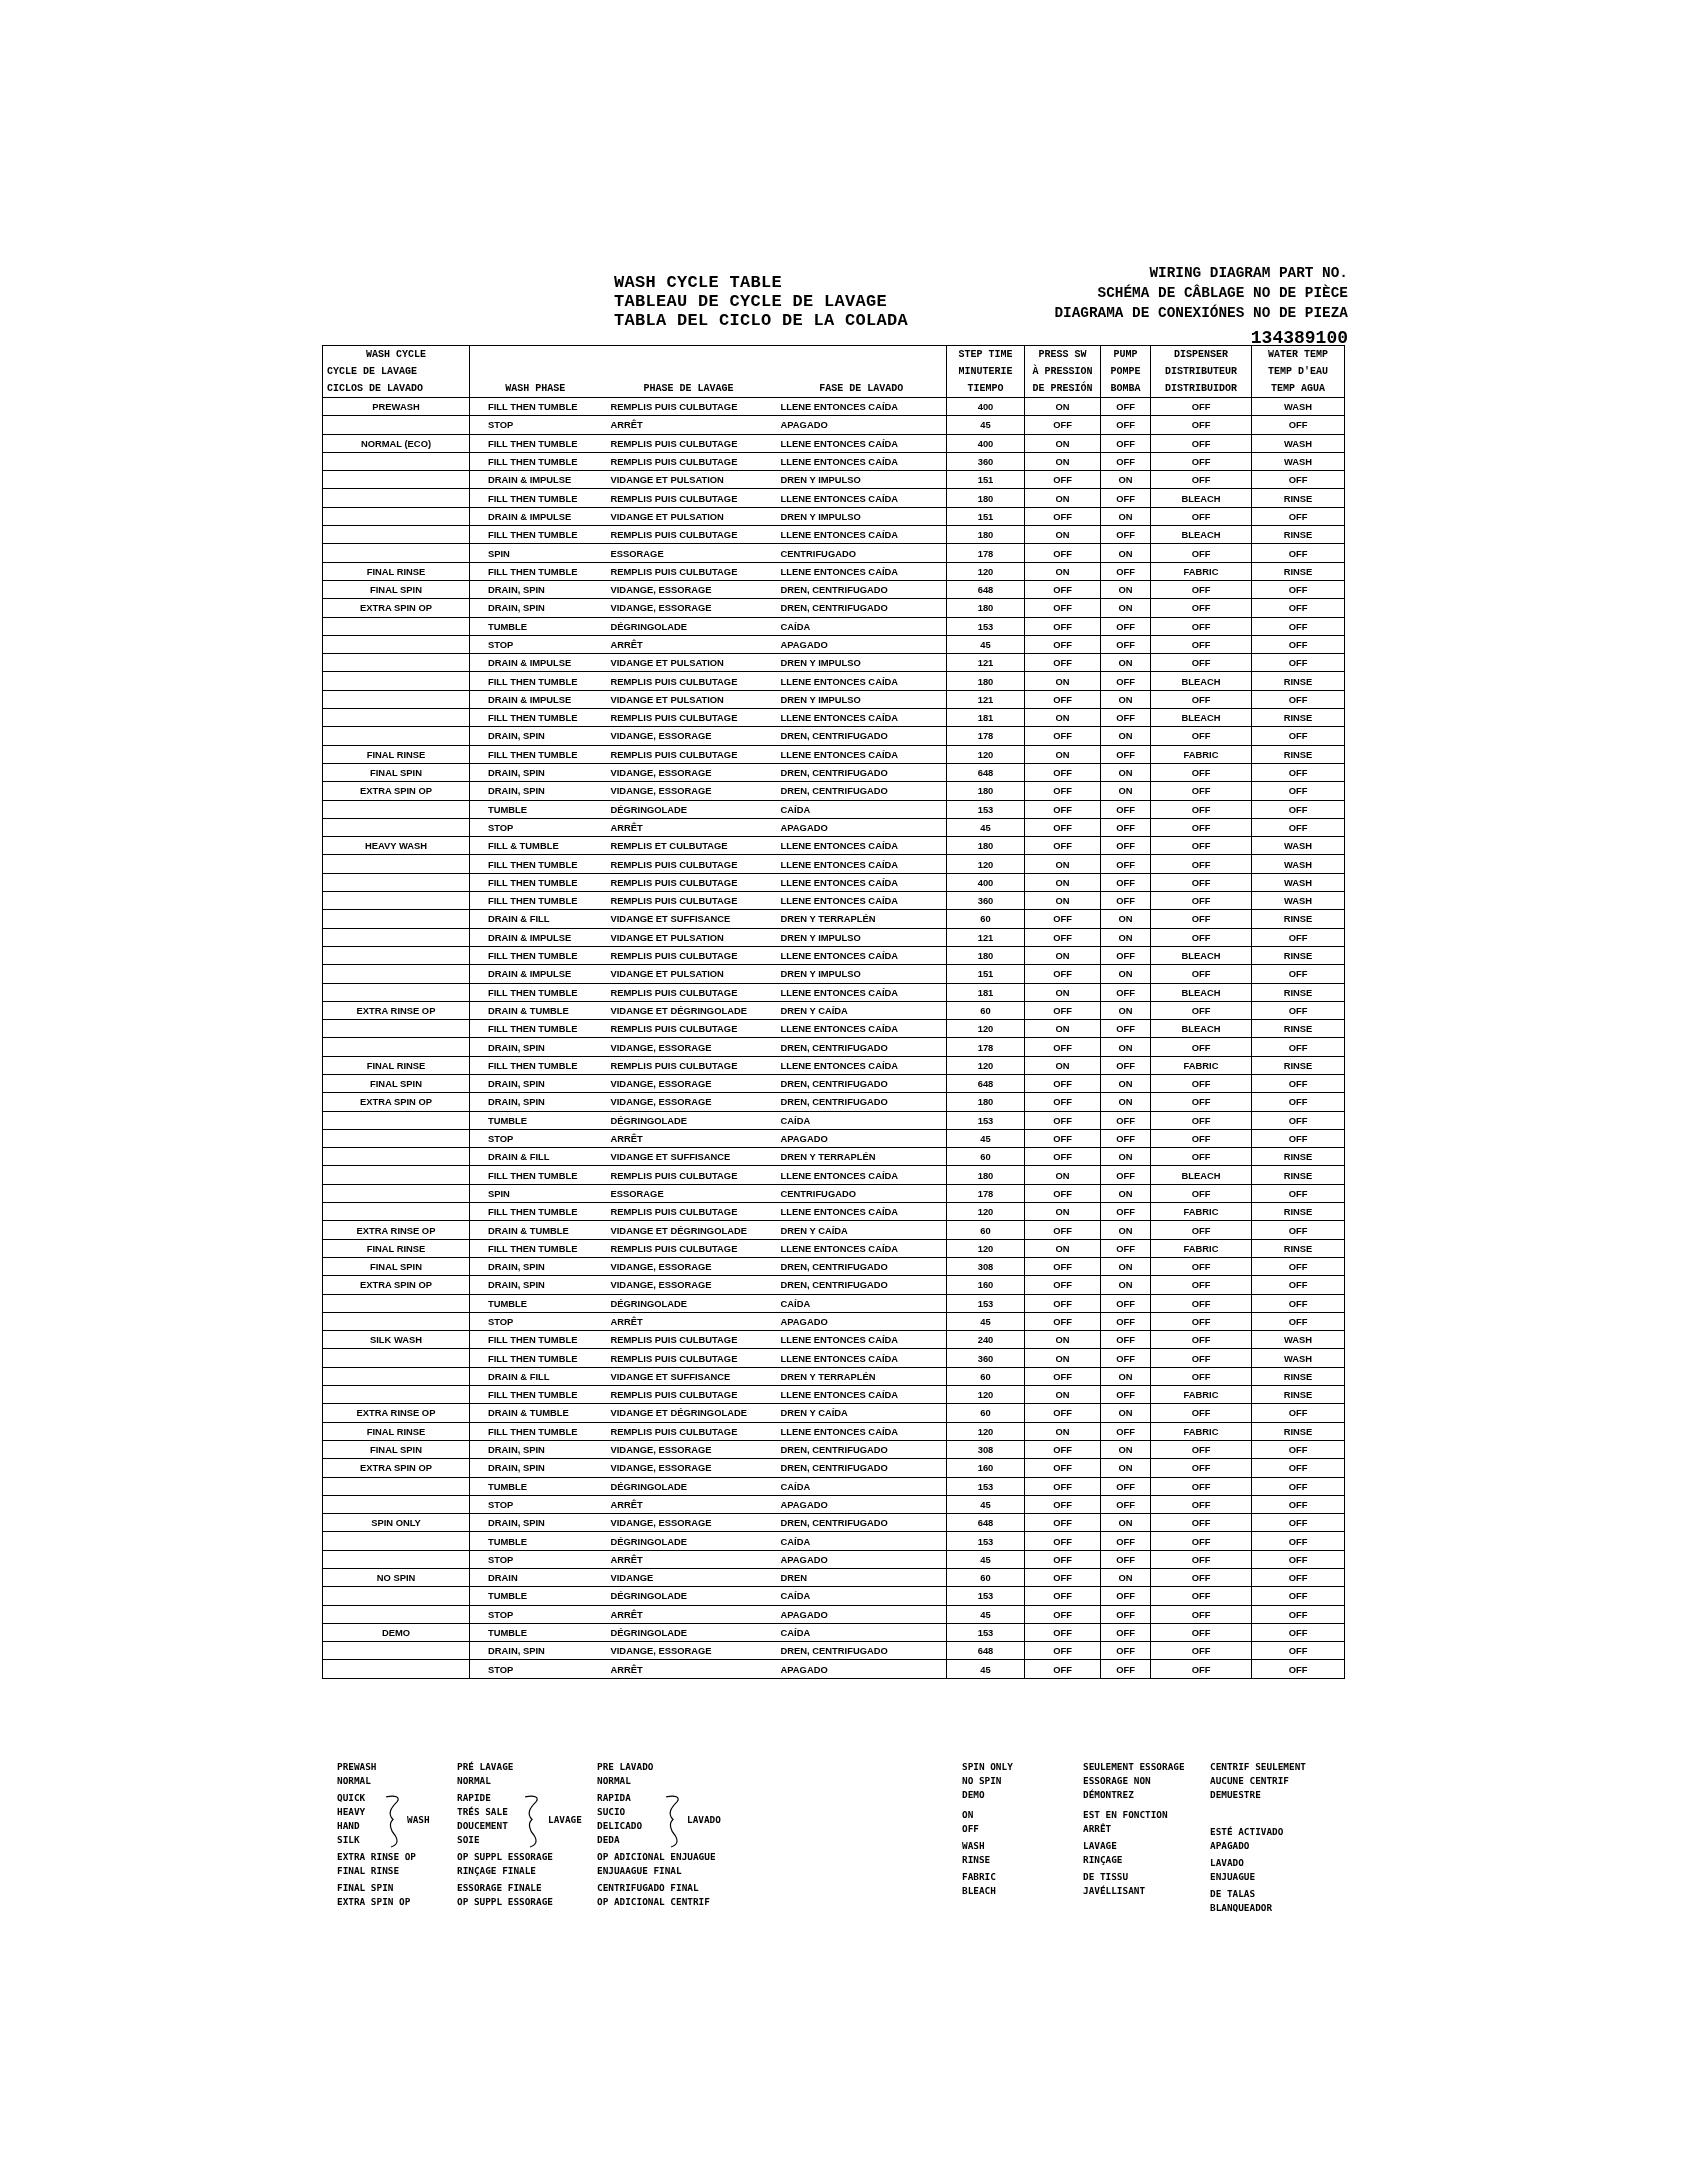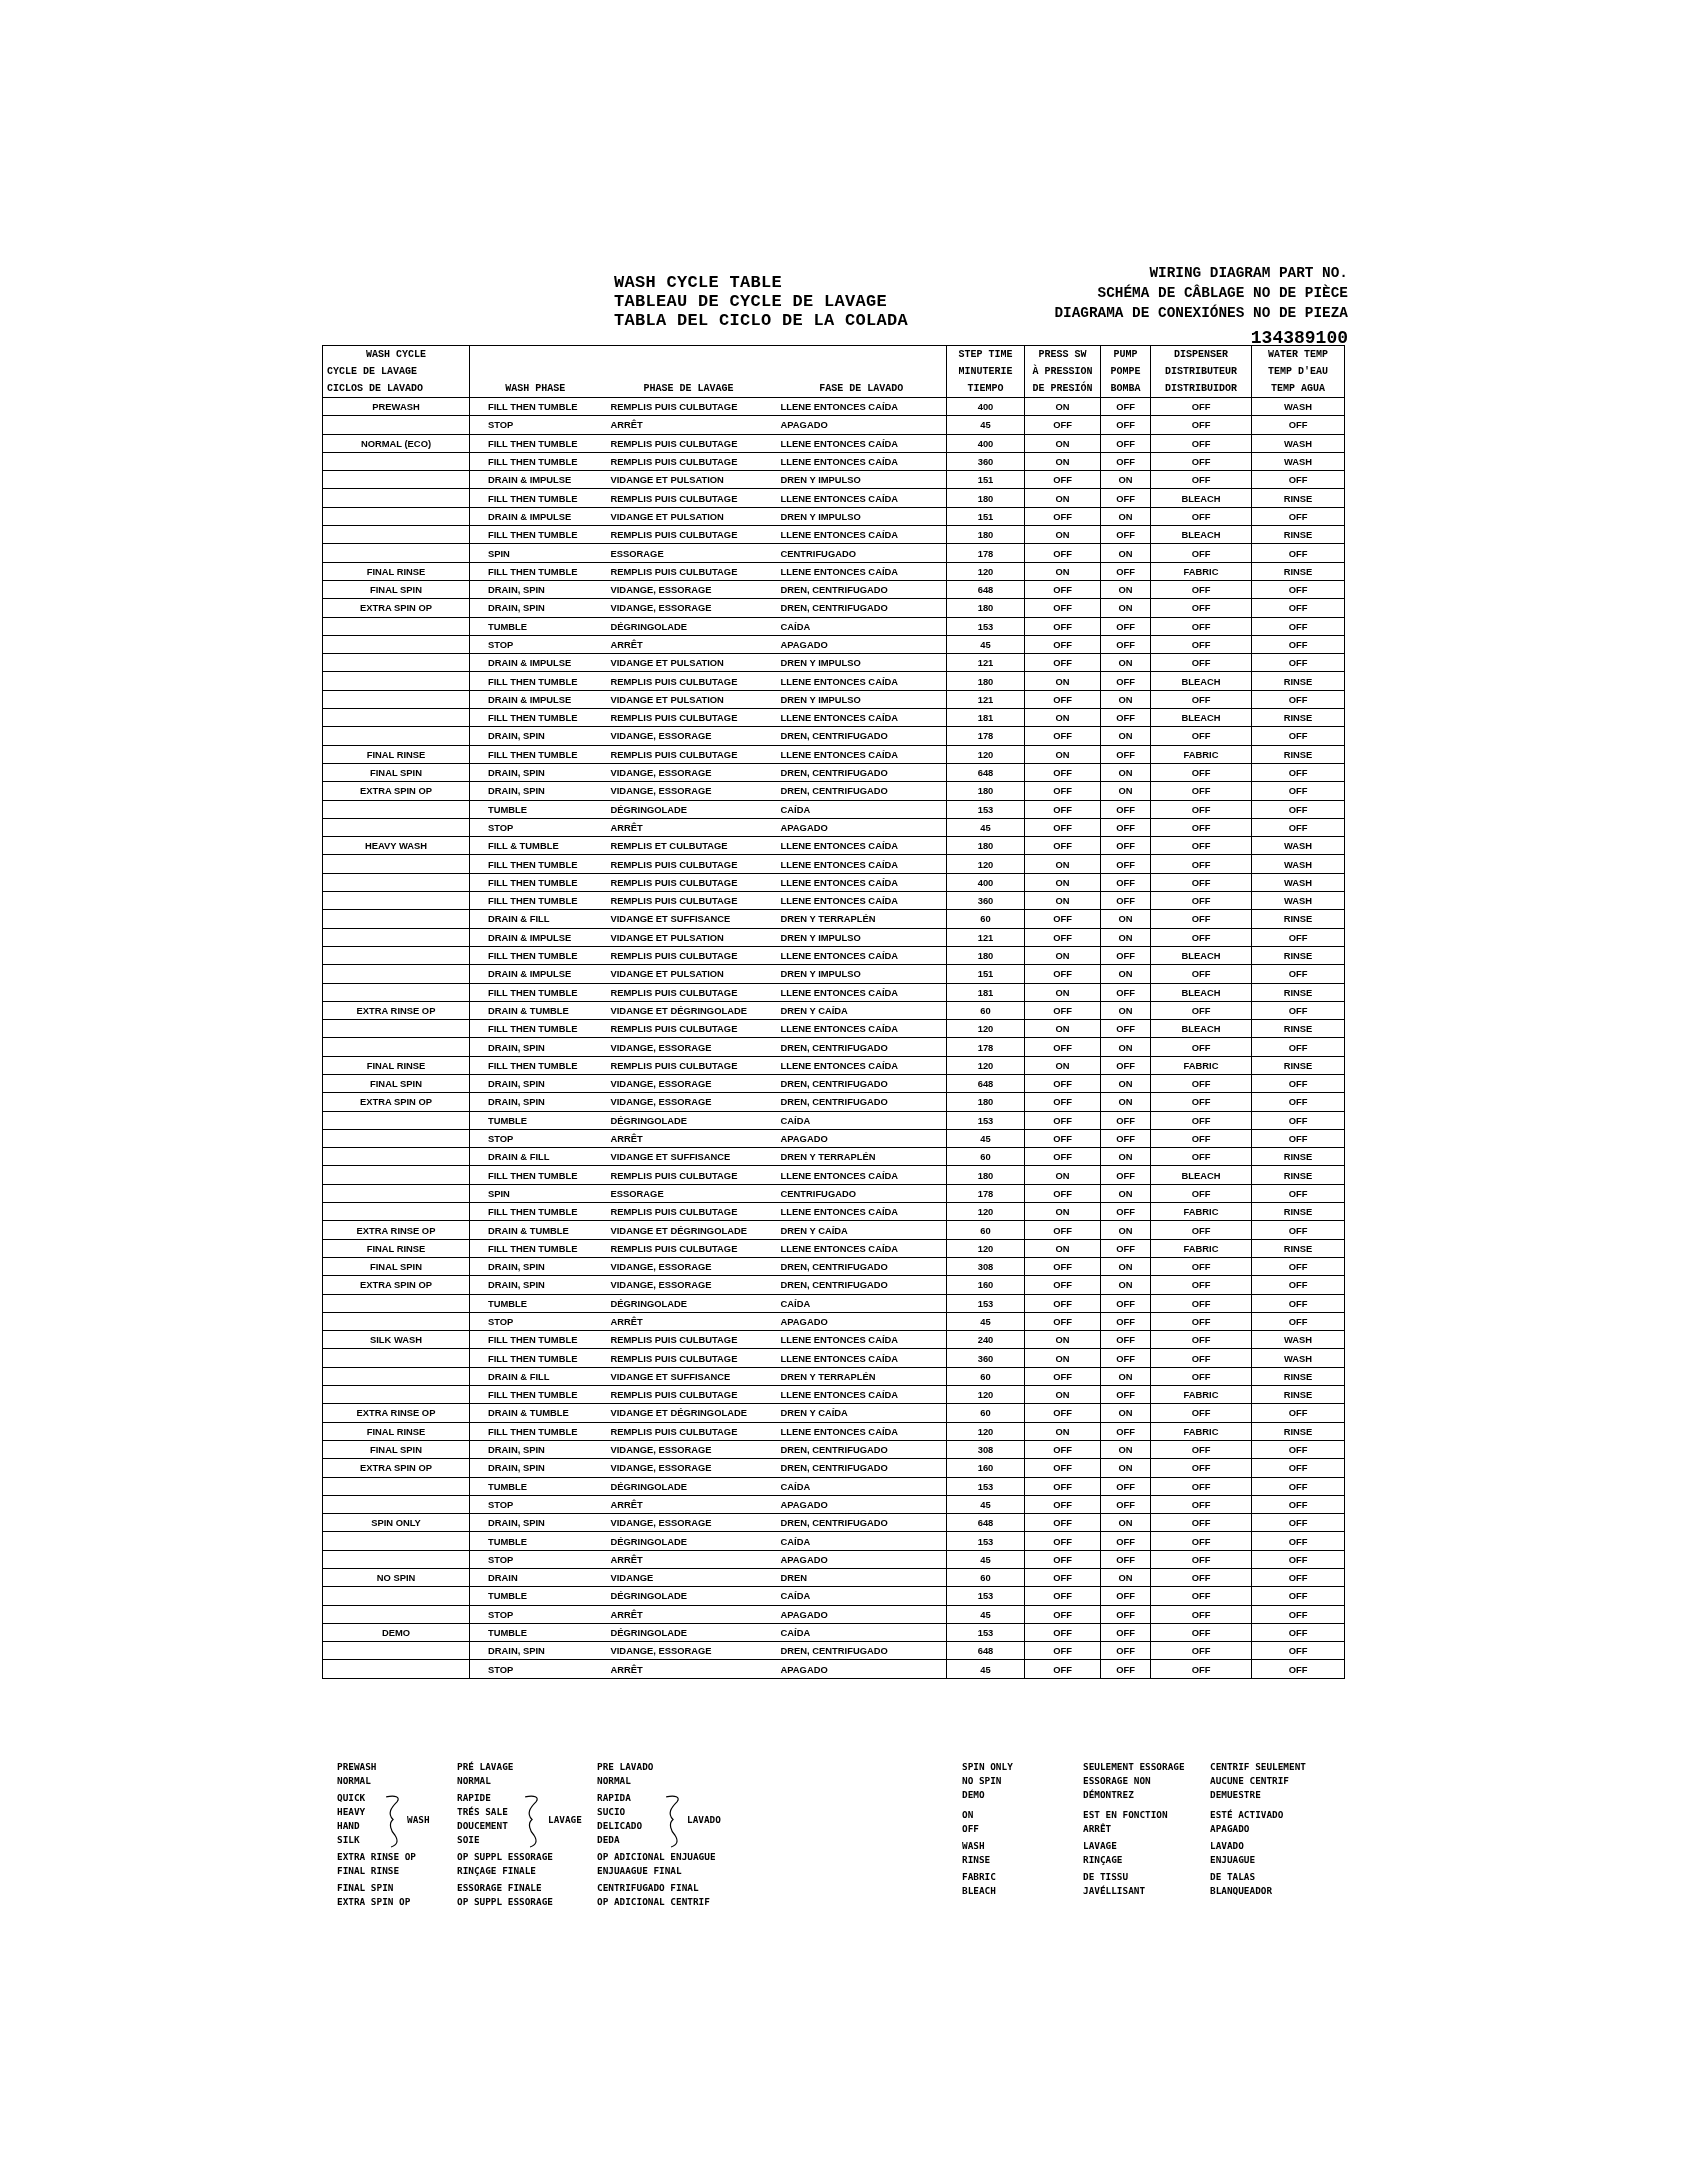--- a/index.html
+++ b/index.html
@@ -981,21 +981,21 @@
         <div>JAVÉLLISANT</div>
       </div>
   </div>
   <div class="vline" style="left:1195px;"></div>
   <div class="legend" style="left:1210px;">
     <div class="grp">
         <div>CENTRIF SEULEMENT</div>
         <div>AUCUNE CENTRIF</div>
         <div>DEMUESTRE</div>
       </div>
-    <div class="grp" style="margin-top:6px">
+    <div class="grp" style="margin-top:23px">
         <div>ESTÉ ACTIVADO</div>
         <div>APAGADO</div>
       </div>
     <div class="grp">
         <div>LAVADO</div>
         <div>ENJUAGUE</div>
       </div>
     <div class="grp">
         <div>DE TALAS</div>
         <div>BLANQUEADOR</div>

